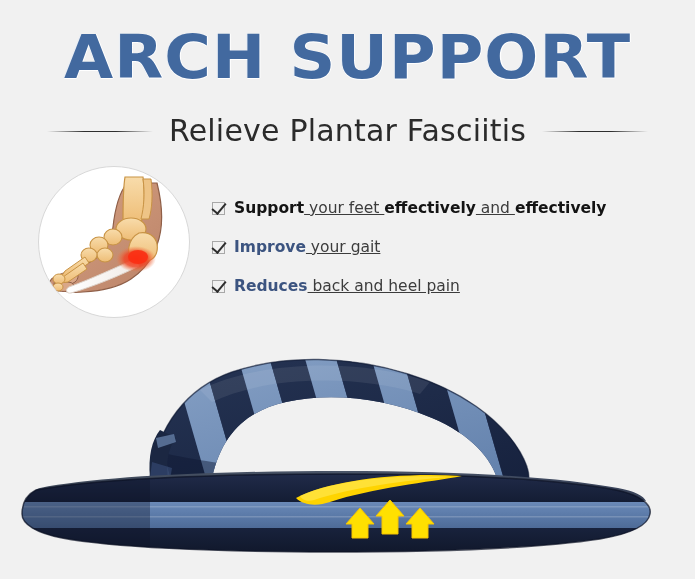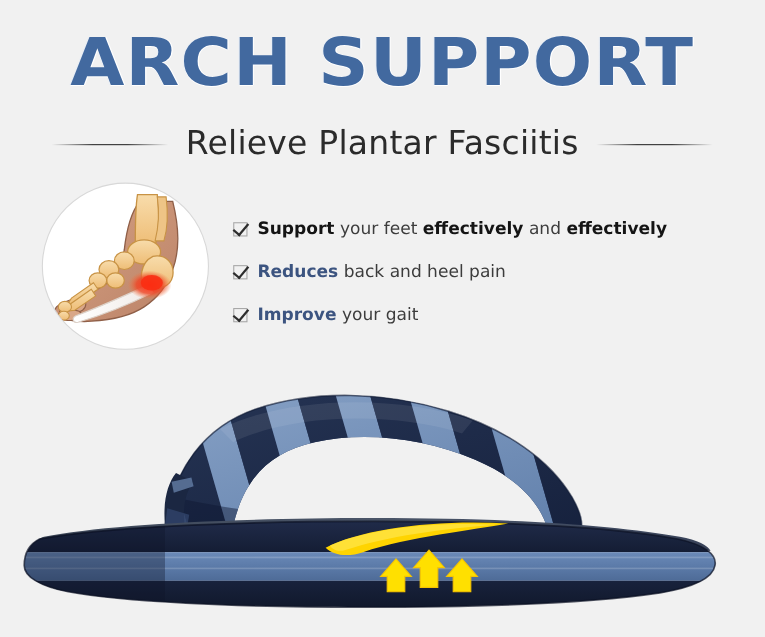--- a/index.html
+++ b/index.html
@@ -116,21 +116,21 @@
     top: -3px;
     width: 6px;
     height: 12px;
     border-right: 2px solid #2d2d2d;
     border-bottom: 2px solid #2d2d2d;
     transform: rotate(40deg);
   }
   .btxt { display: inline-block; }
   .b-dark { font-weight: bold; color: #141414; }
   .b-blue { font-weight: bold; color: #3c5480; }
-  .b-norm { font-weight: normal; color: #3c3c3c; }
+  .b-norm { font-weight: normal; color: #3c3c3c; text-decoration: underline; }
 
   
   .sandal {
     position: absolute;
     left: 0;
     top: 330px;
     width: 695px;
     height: 249px;
   }
   .sandal svg { display: block; }
@@ -209,26 +209,26 @@
 
   <div class="bullets">
 
     <div class="bullet">
       <span class="chk"></span>
       <span class="btxt"><span class="b-dark">Support</span><span class="b-norm"> your feet </span><span class="b-dark">effectively</span><span class="b-norm"> and </span><span class="b-dark">effectively</span></span>
     </div>
 
     <div class="bullet">
       <span class="chk"></span>
-      <span class="btxt"><span class="b-blue">Reduces</span><span class="b-norm"> back and heel pain</span></span>
+      <span class="btxt"><span class="b-blue">Improve</span><span class="b-norm"> your gait</span></span>
     </div>
 
     <div class="bullet">
       <span class="chk"></span>
-      <span class="btxt"><span class="b-blue">Improve</span><span class="b-norm"> your gait</span></span>
+      <span class="btxt"><span class="b-blue">Reduces</span><span class="b-norm"> back and heel pain</span></span>
     </div>
 
   </div>
 
   <div class="sandal">
     <svg width="695" height="249" viewBox="0 0 695 249">
       <defs>
         <linearGradient id="soleTop" x1="0" y1="0" x2="0" y2="1">
           <stop offset="0%" stop-color="#202b49"></stop>
           <stop offset="100%" stop-color="#141d34"></stop>

